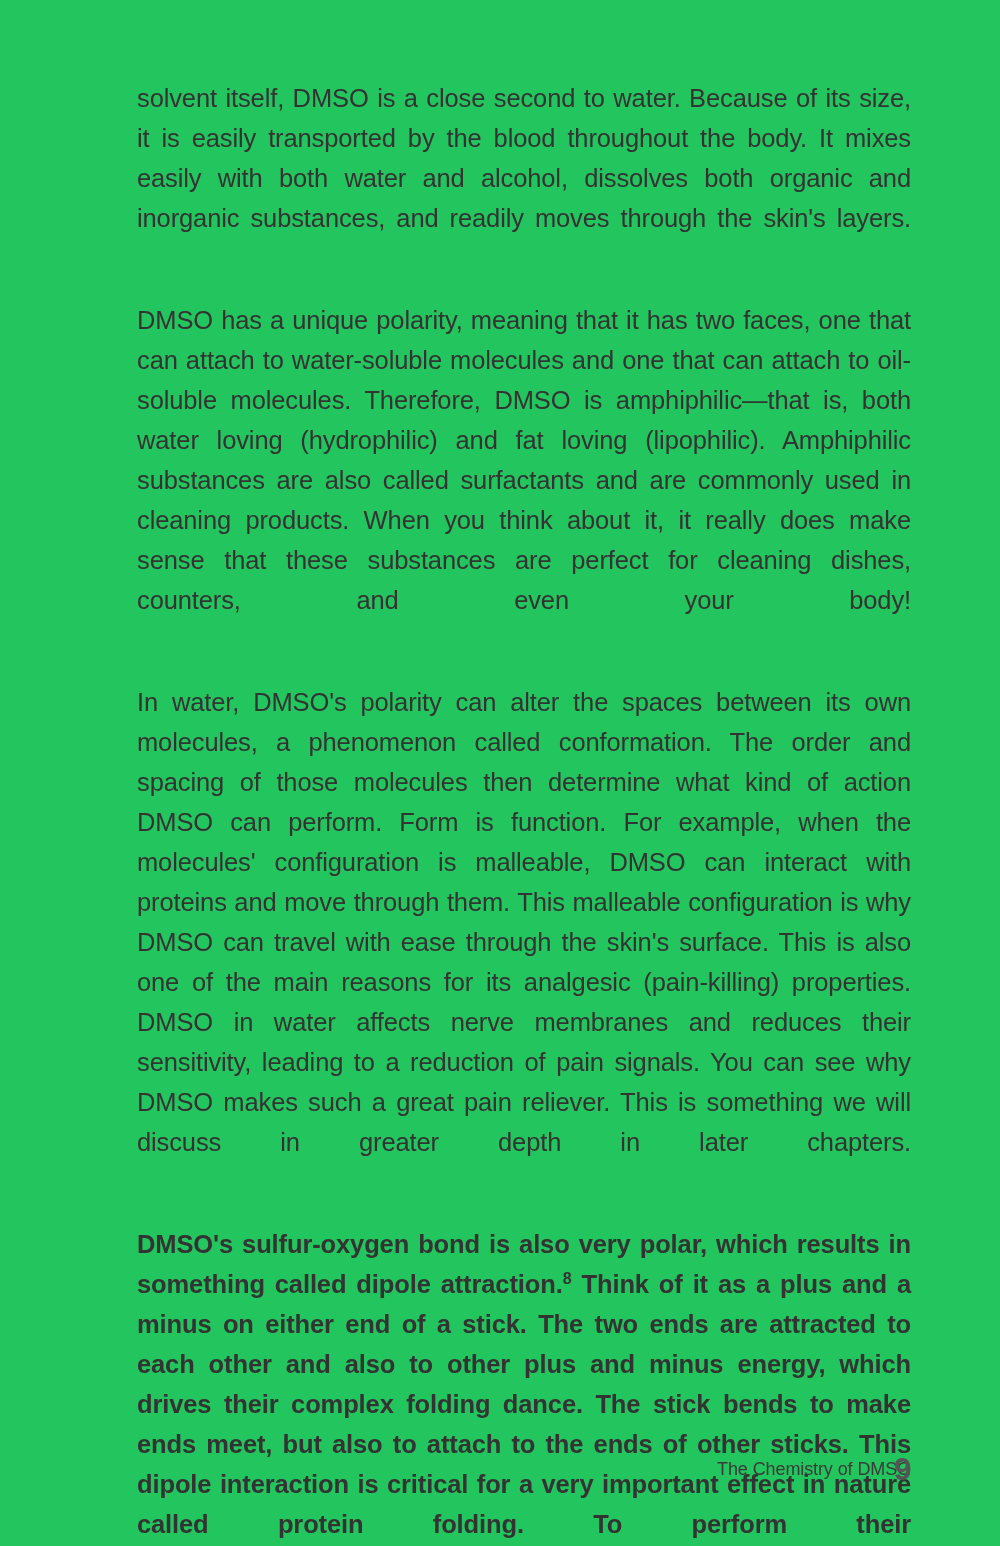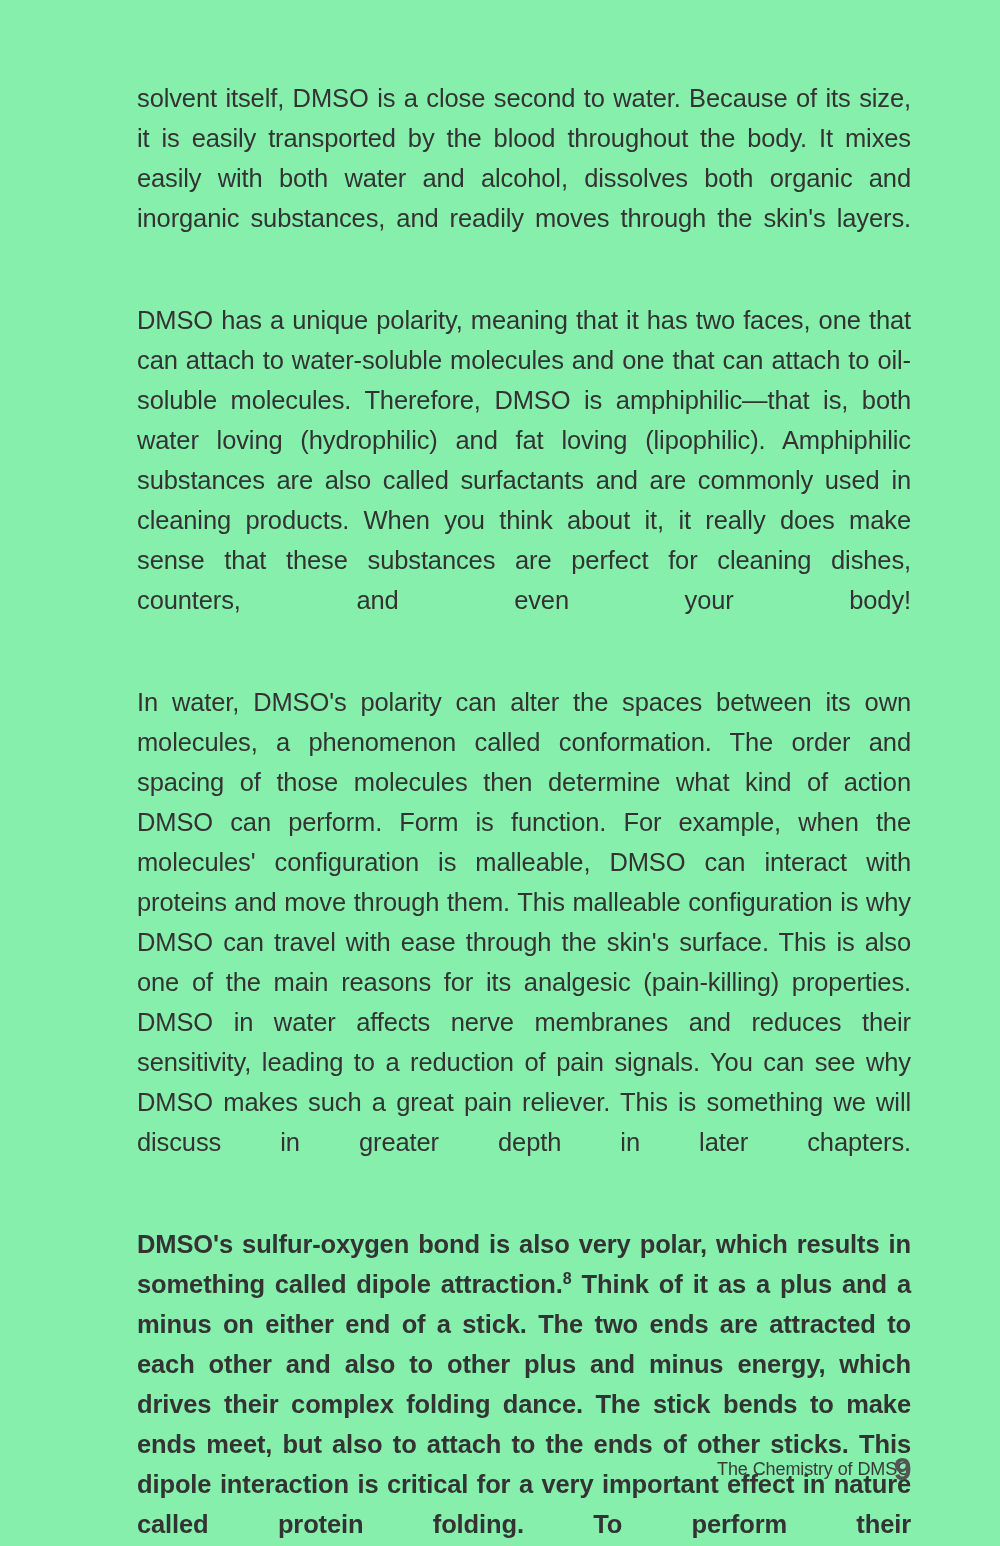--- a/index.html
+++ b/index.html
@@ -15,21 +15,21 @@
     overflow: hidden;
     position: relative;
   }
 
   .page {
     position: absolute;
     top: 0;
     left: 0;
     width: 1000px;
     height: 1546px;
-    background: #86efac;
+    background: #22c55e;
   }
 
   .text-column {
     position: absolute;
     left: 137px;
     top: 78px;
     width: 774px;
   }
 
   .para {

